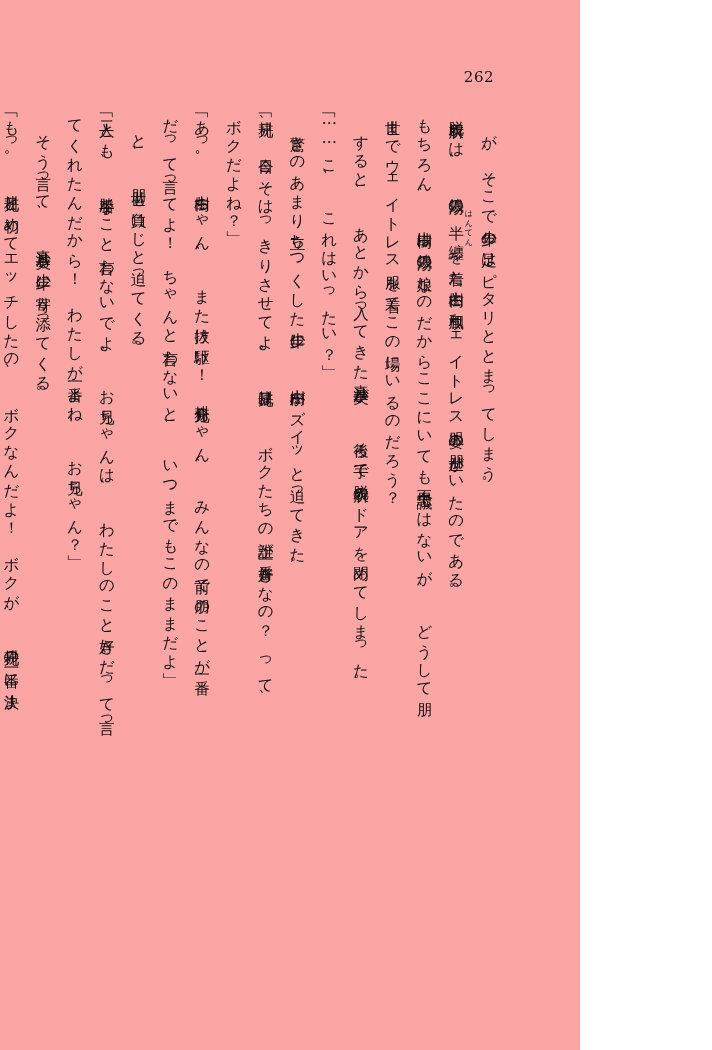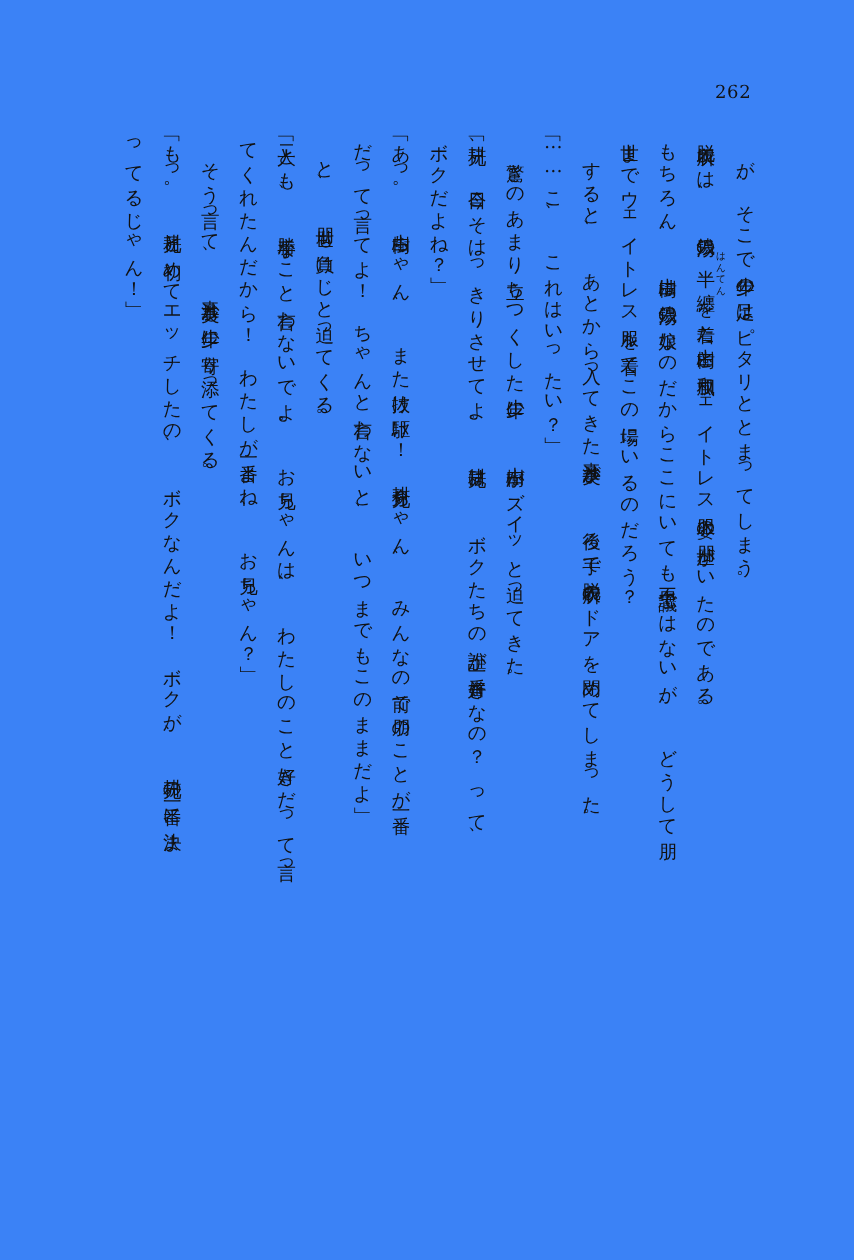--- a/index.html
+++ b/index.html
@@ -9,23 +9,23 @@
   }
   body {
     width: 712px;
     height: 1050px;
     overflow: hidden;
     font-family: "DejaVu Serif", "Liberation Serif", serif;
     color: #111111;
   }
   .page {
     position: relative;
-    width: 712px;
+    width: 580px;
     height: 1050px;
-    background: #3b82f6;
+    background: #fca5a5;
   }
   .page-number {
     position: absolute;
     top: 68px;
     right: 86px;
     font-size: 15px;
     letter-spacing: 0.5px;
     font-family: "DejaVu Serif", "Liberation Serif", serif;
     color: #111111;
   }

